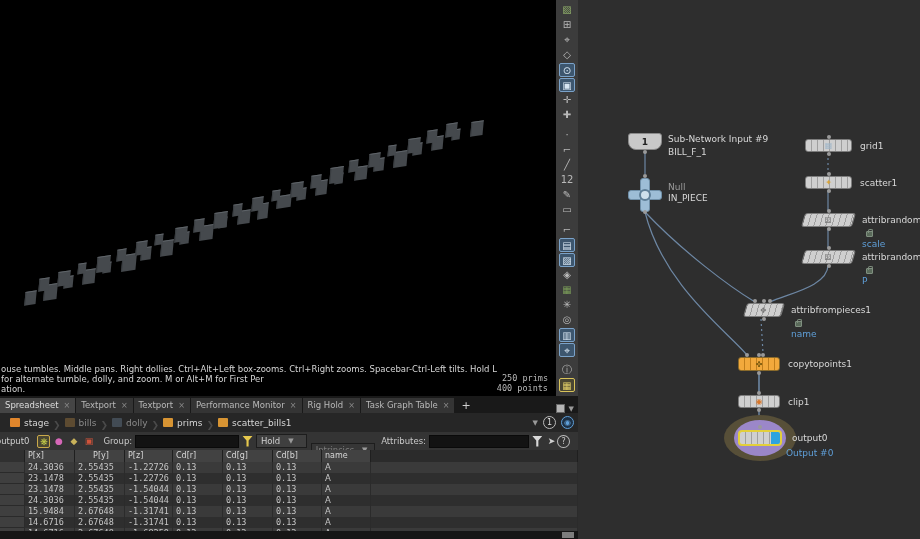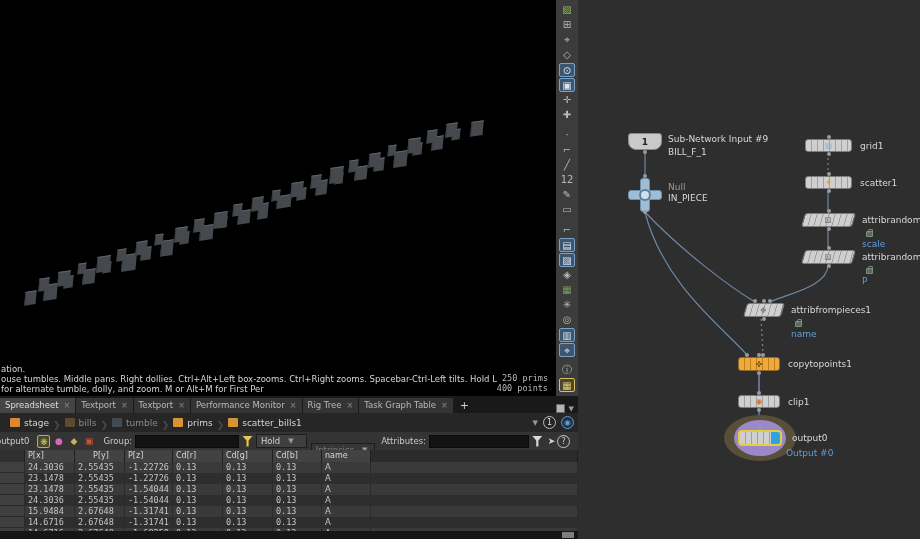--- a/index.html
+++ b/index.html
@@ -164,22 +164,22 @@
         <div class="bill" style="left: 311px; top: 175px; width: 10px; height: 13px;"></div>
         <div class="bill" style="left: 330px; top: 167px; width: 13px; height: 16px;"></div>
         <div class="bill" style="left: 349px; top: 160px; width: 9px; height: 12px;"></div>
         <div class="bill" style="left: 369px; top: 153px; width: 11px; height: 14px;"></div>
         <div class="bill" style="left: 388px; top: 145px; width: 8px; height: 11px;"></div>
         <div class="bill" style="left: 408px; top: 138px; width: 12px; height: 15px;"></div>
         <div class="bill" style="left: 427px; top: 130px; width: 10px; height: 13px;"></div>
         <div class="bill" style="left: 446px; top: 123px; width: 11px; height: 14px;"></div>
       </div>
     <div id="help-text">
+      <div>ouse tumbles. Middle pans. Right dollies. Ctrl+Alt+Left box-zooms. Ctrl+Right zooms. Spacebar-Ctrl-Left tilts. Hold L for alternate tumble, dolly, and zoom. M or Alt+M for First Per</div>
       <div>ation.</div>
-      <div>ouse tumbles. Middle pans. Right dollies. Ctrl+Alt+Left box-zooms. Ctrl+Right zooms. Spacebar-Ctrl-Left tilts. Hold L for alternate tumble, dolly, and zoom. M or Alt+M for First Per</div>
     </div>
     <div id="view-stats">
       <div>250 prims</div>
       <div>400 points</div>
     </div>
   </div>
 
   <div id="side-toolbar">
       <div class="vt-icon" style="color: rgb(143, 174, 106);">▧</div>
       <div class="vt-icon">⊞</div>
@@ -224,21 +224,21 @@
         </div>
         <div class="tab">
           <span>Textport</span>
           <span class="tab-close">×</span>
         </div>
         <div class="tab">
           <span>Performance Monitor</span>
           <span class="tab-close">×</span>
         </div>
         <div class="tab">
-          <span>Rig Tree</span>
+          <span>Rig Hold</span>
           <span class="tab-close">×</span>
         </div>
         <div class="tab">
           <span>Task Graph Table</span>
           <span class="tab-close">×</span>
         </div>
       </div>
     <div class="tab-add">+</div>
     <div id="tabs-right">
       <div id="pane-square"></div>
@@ -253,21 +253,21 @@
           <span>stage</span>
         </div>
         <span class="crumb-sep">❯</span>
         <div class="crumb dim">
           <span class="crumb-ico" style="background: rgb(138, 106, 58); opacity: 0.55;"></span>
           <span>bills</span>
         </div>
         <span class="crumb-sep">❯</span>
         <div class="crumb dim">
           <span class="crumb-ico" style="background: rgb(90, 106, 122); opacity: 0.55;"></span>
-          <span>tumble</span>
+          <span>dolly</span>
         </div>
         <span class="crumb-sep">❯</span>
         <div class="crumb">
           <span class="crumb-ico" style="background: rgb(215, 148, 51);"></span>
           <span>prims</span>
         </div>
         <span class="crumb-sep">❯</span>
         <div class="crumb">
           <span class="crumb-ico" style="background: rgb(215, 148, 51);"></span>
           <span>scatter_bills1</span>

